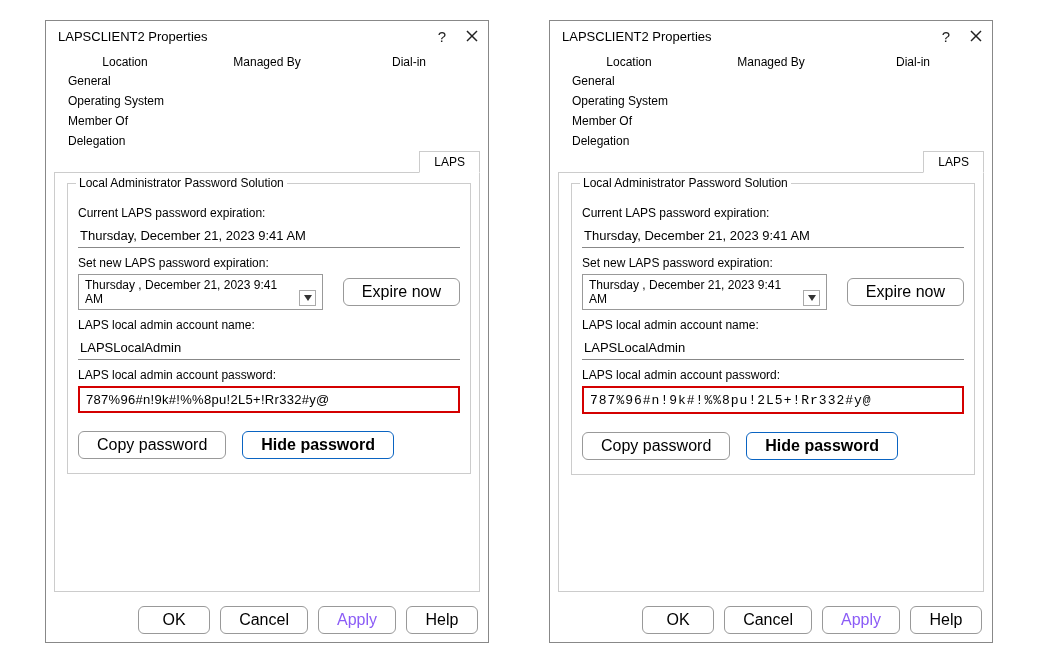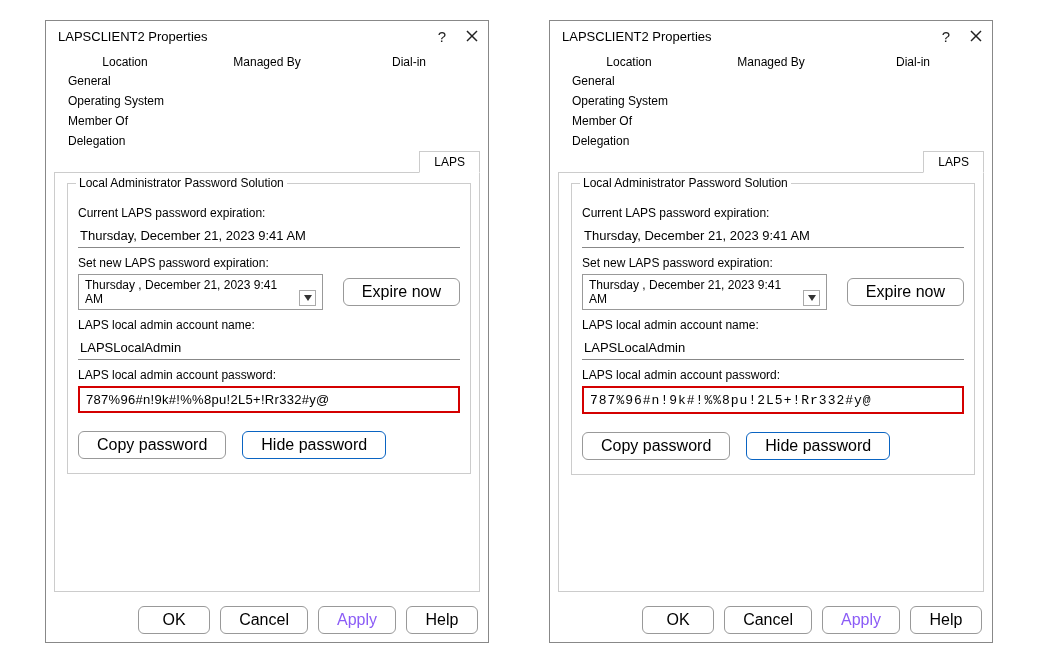--- a/index.html
+++ b/index.html
@@ -113,21 +113,21 @@
   .dt-drop svg { width: 8px; height: 6px; fill: #333; }
   .btn {
     border: 1px solid #999;
     background: #fff;
     padding: 4px 18px;
     font-size: 16px;
     border-radius: 6px;
     color: #000;
     white-space: nowrap;
   }
-  .btn.hl { border: 1.5px solid #0a64c2; }
+  .btn.hl { border: 1.5px solid #0a64c2; font-weight: bold; }
   .pw-box {
     border: 2px solid #d40000;
     padding: 4px 6px;
     margin-top: 4px;
     font-size: 13px;
     letter-spacing: 0.3px;
   }
   .pw-mono { font-family: "Courier New", monospace; letter-spacing: 1px; }
   .pw-actions {
     display: flex;

